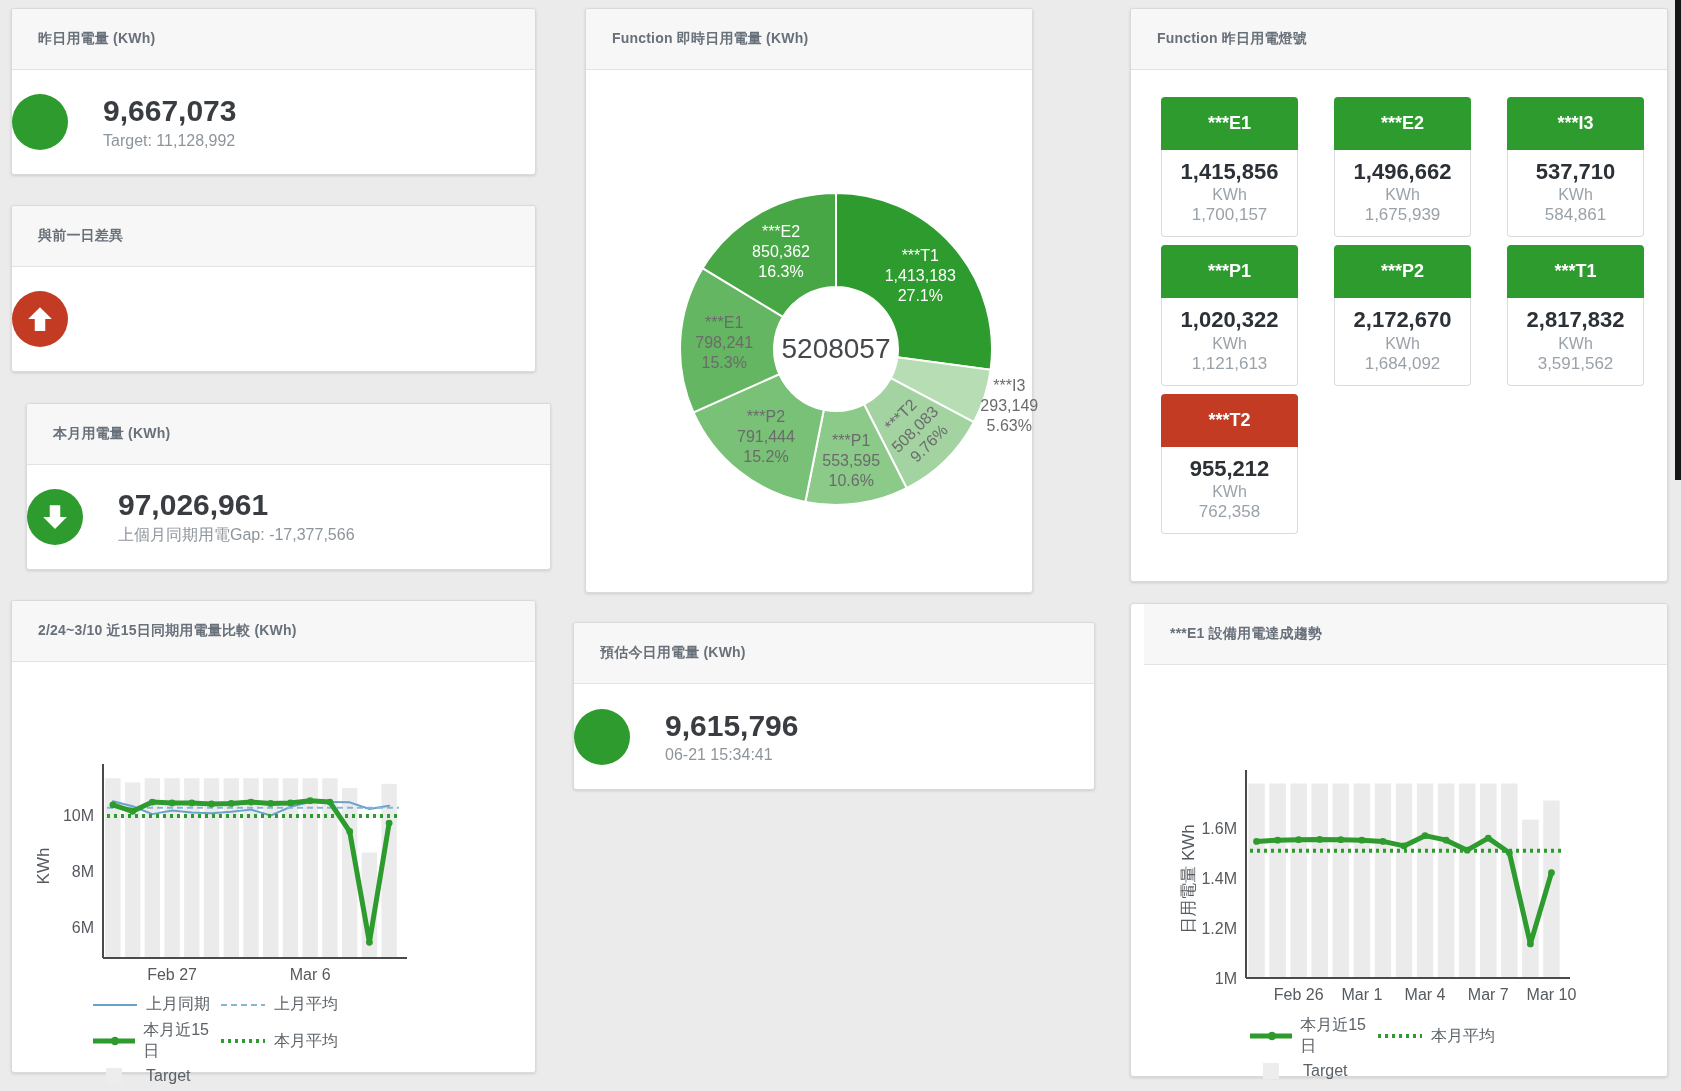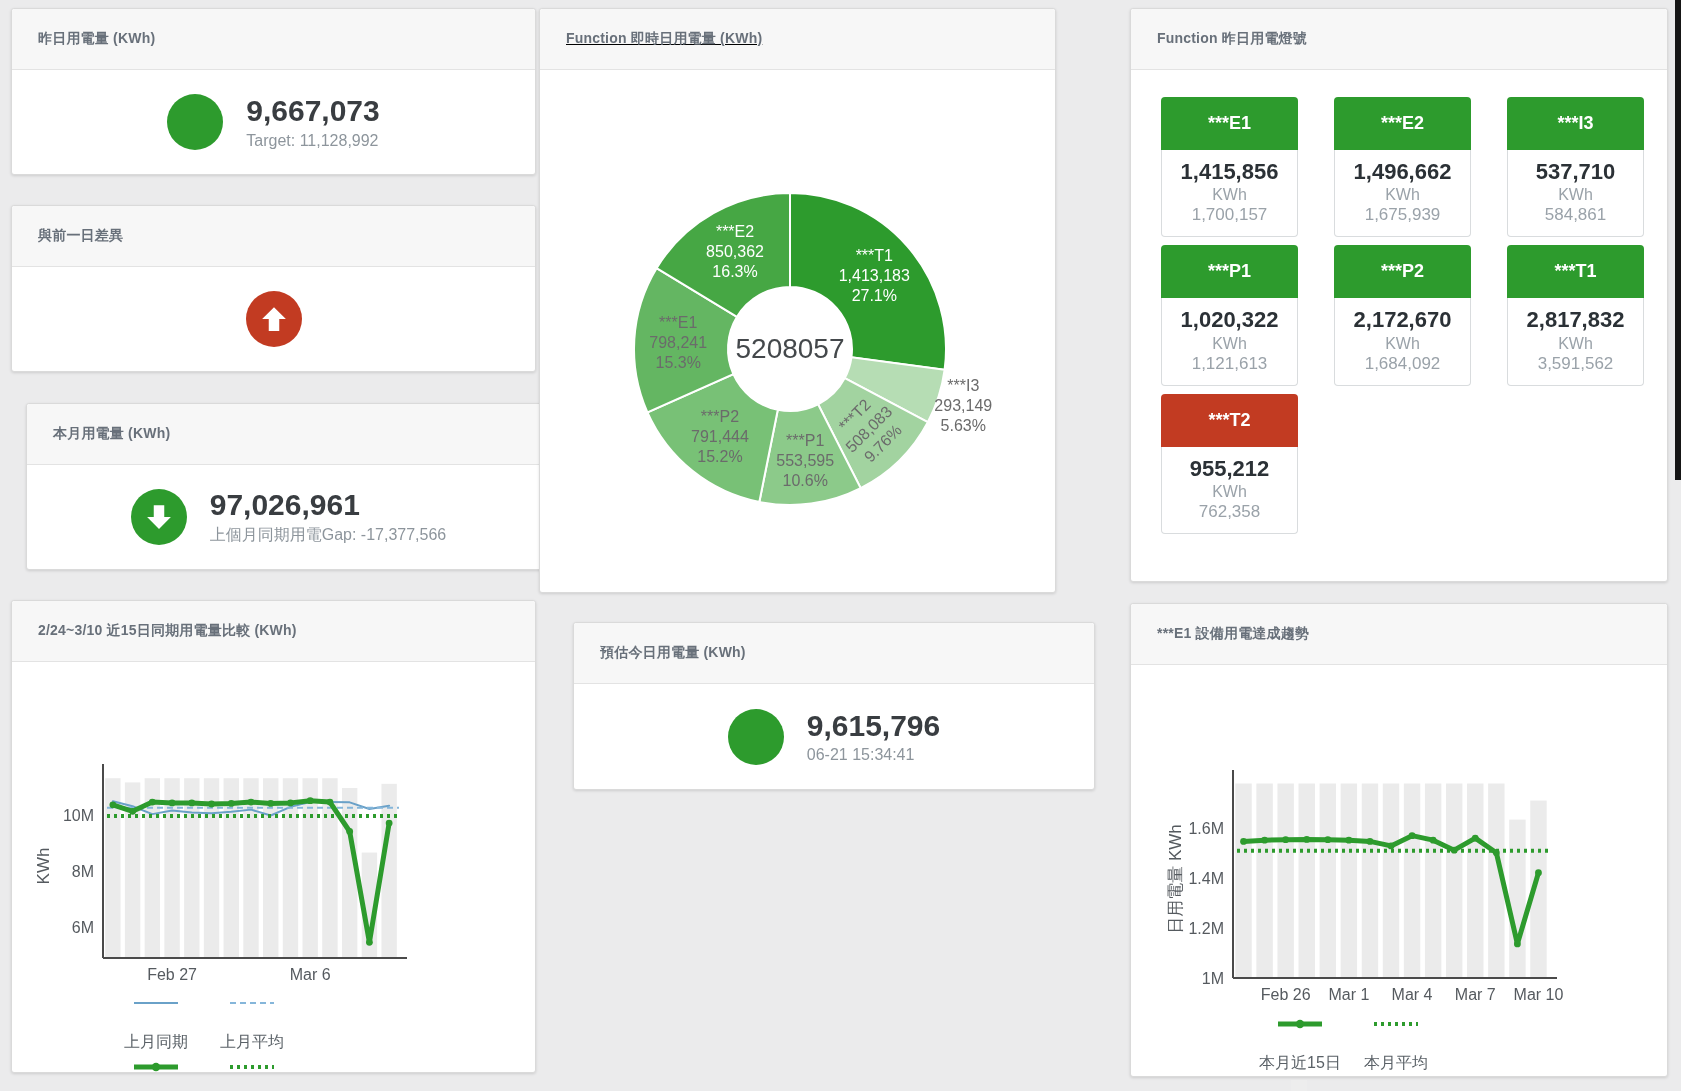--- a/index.html
+++ b/index.html
@@ -13,21 +13,21 @@
     position:absolute;background:#fff;border:1px solid #dadada;border-radius:3px;
     box-shadow:0 1px 3px rgba(0,0,0,.13);box-sizing:border-box;
   }
   .card-header{
     height:61px;background:#f7f7f7;border-bottom:1px solid #e3e3e3;
     display:flex;align-items:center;padding:0 26px;border-radius:3px 3px 0 0;box-sizing:border-box;
   }
   .card-title{font-size:14px;font-weight:700;color:#68707a;margin:0;letter-spacing:.2px;}
   .card-body{position:relative;height:calc(100% - 61px);}
   
-  .stat-body{display:flex;align-items:center;justify-content:center;gap:23px;}
+  .stat-body{display:flex;align-items:center;justify-content:flex-start;gap:35px;}
   .dot{width:56px;height:56px;border-radius:50%;flex:0 0 auto;
        display:flex;align-items:center;justify-content:center;}
   .dot.green{background:#2d9b2d;}
   .dot.red{background:#c23b22;}
   .dot svg{width:30px;height:30px;fill:#ffffff;}
   .stat-text{display:flex;flex-direction:column;}
   .stat-value{font-size:30px;font-weight:700;color:#393d41;line-height:1.15;}
   .stat-sub{font-size:16px;color:#8d959c;margin-top:3px;}
   
   .tile-grid{
@@ -45,21 +45,21 @@
     text-align:center;padding:9px 0 11px;background:#fff;
   }
   .tile-value{font-size:22px;font-weight:700;color:#2b3136;line-height:1.2;}
   .tile-unit{font-size:16px;color:#9aa2a9;margin-top:1px;}
   .tile-target{font-size:17px;color:#9aa2a9;margin-top:1px;}
   
   svg text{font-family:"Liberation Sans","DejaVu Sans",sans-serif;}
   .legend{margin-top:6px;}
   .legend-row{display:flex;margin-bottom:5px;align-items:center;}
   .legend-row .legend-item:first-child{width:128px;}
-  .legend-item{display:flex;align-items:center;gap:20px;font-size:16px;color:#5a6167;cursor:pointer;flex-direction:column;}
+  .legend-item{display:flex;align-items:center;gap:8px;font-size:16px;color:#5a6167;cursor:pointer;}
   #legend-compare{margin-left:80px;}
   #legend-e1{margin-left:105px;}
   
   .scrollbar-thumb{position:absolute;right:0;top:0;width:6px;height:480px;background:#161616;}
 </style>
 </head>
 <body>
 
 <section class="card" style="left:11px;top:8px;width:525px;height:167px;">
   <header class="card-header">
@@ -188,21 +188,21 @@
             <svg width="46" height="18">
               <rect x="14" y="1" width="16" height="16" fill="#ededed"></rect>
             </svg>
             <span class="legend-label">Target</span>
           </div>
         </div>
       </div>
   </div>
 </section>
 
-<section class="card" style="left:539px;top:8px;width:517px;height:585px;text-decoration:underline;">
+<section class="card" style="left:585px;top:8px;width:448px;height:585px;">
   <header class="card-header">
     <h2 class="card-title">Function 即時日用電量 (KWh)</h2>
   </header>
   <div class="card-body">
     <svg id="svg-donut" width="522" height="524">
         <path d="M250 123 A156 156 0 0 1 404.5990674197902 299.8597304136743 L311.44321910273715 287.2904056772295 A62 62 0 0 0 250 217 Z" fill="#2d9b2d" stroke="#ffffff" stroke-width="2"></path>
         <text x="334.32477770860817" y="191.28886200584193" font-size="16" fill="#ffffff" text-anchor="middle"><tspan x="334.32477770860817" dy="0">***T1</tspan><tspan x="334.32477770860817" dy="20">1,413,183</tspan><tspan x="334.32477770860817" dy="20">27.1%</tspan></text>
         <path d="M404.5990674197902 299.8597304136743 A156 156 0 0 1 387.80633088386287 352.1123462099754 L304.76918278717625 308.0574709296056 A62 62 0 0 0 311.44321910273715 287.2904056772295 Z" fill="#b6ddb4" stroke="#ffffff" stroke-width="2"></path>
         <text x="423.27185183498943" y="320.68541426328335" font-size="16" fill="#6b6b6b" text-anchor="middle"><tspan x="423.27185183498943" dy="0">***I3</tspan><tspan x="423.27185183498943" dy="20">293,149</tspan><tspan x="423.27185183498943" dy="20">5.63%</tspan></text>
         <path d="M387.80633088386287 352.1123462099754 A156 156 0 0 1 320.65632340504317 418.08157305294594 L278.08135930200433 334.2760098030939 A62 62 0 0 0 304.76918278717625 308.0574709296056 Z" fill="#a2d3a0" stroke="#ffffff" stroke-width="2"></path>
@@ -292,21 +292,21 @@
           <div class="tile-body">
             <div class="tile-value">955,212</div>
             <div class="tile-unit">KWh</div>
             <div class="tile-target">762,358</div>
           </div>
         </div>
       </div>
   </div>
 </section>
 
-<section class="card" style="left:1130px;top:603px;width:538px;height:474px;">
+<section class="card" style="left:1130px;top:603px;width:538px;height:474px;padding-left:13px;">
   <header class="card-header">
     <h2 class="card-title">***E1 設備用電達成趨勢</h2>
   </header>
   <div class="card-body">
     <svg id="svg-e1" width="536" height="340">
         <rect x="104.31733333333334" y="118.50886075949367" width="16.432" height="194.49113924050633" fill="#ebebeb"></rect>
         <rect x="125.384" y="118.50886075949367" width="16.432" height="194.49113924050633" fill="#ebebeb"></rect>
         <rect x="146.45066666666665" y="118.50886075949367" width="16.432" height="194.49113924050633" fill="#ebebeb"></rect>
         <rect x="167.51733333333334" y="118.50886075949367" width="16.432" height="194.49113924050633" fill="#ebebeb"></rect>
         <rect x="188.584" y="118.50886075949367" width="16.432" height="194.49113924050633" fill="#ebebeb"></rect>

